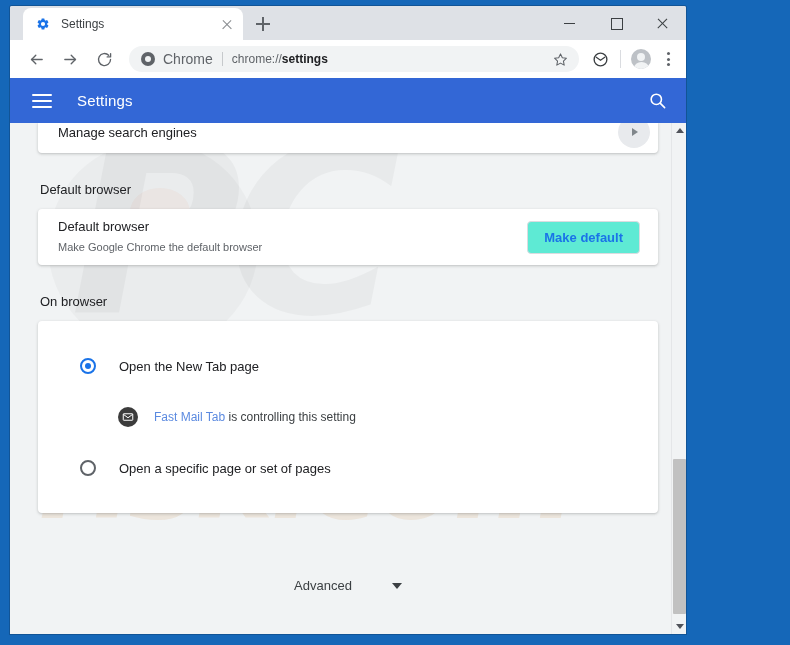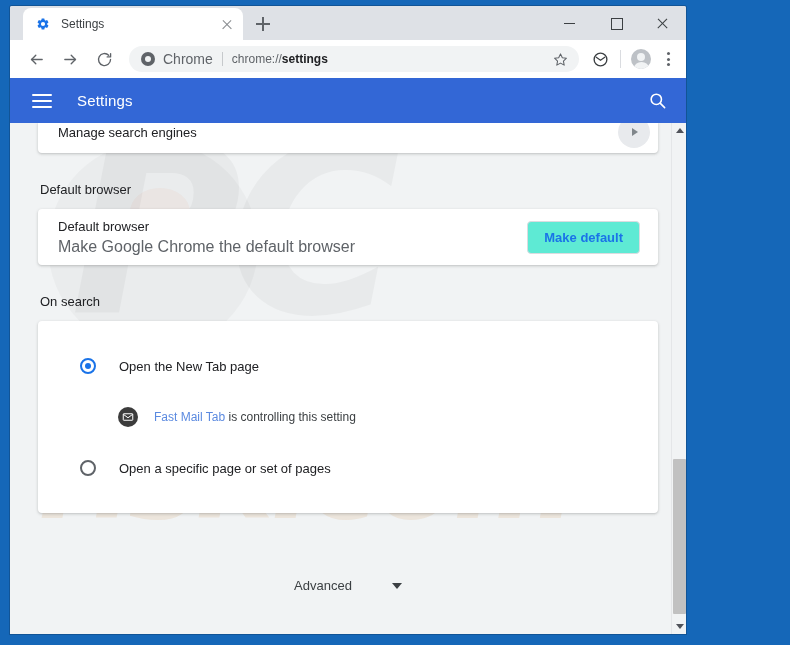--- a/index.html
+++ b/index.html
@@ -345,21 +345,21 @@
   
   #default-browser-card {
     height: 56px;
     display: flex;
     align-items: center;
     padding: 0 18px 0 20px;
     position: relative;
   }
   .stacked { display: flex; flex-direction: column; flex: 1 1 auto; }
   .primary-text { font-size: 13px; color: #202124; line-height: 18px; }
-  .secondary-text { font-size: 16px; color: #5f6368; line-height: 18px; margin-top: 2px; }
+  .secondary-text { font-size: 11px; color: #5f6368; line-height: 18px; margin-top: 2px; }
 
   .text-button {
     font-size: 13px;
     color: #1a73e8;
     background: #5eead4;
     border: 1px solid #dadce0;
     border-radius: 4px;
     padding: 8px 16px;
     font-weight: bold;
     font-family: "Liberation Sans", sans-serif;
@@ -579,21 +579,21 @@
 
         <div class="section-title">Default browser</div>
         <div id="default-browser-card" class="card">
           <div class="stacked">
             <span class="primary-text">Default browser</span>
             <span class="secondary-text">Make Google Chrome the default browser</span>
           </div>
           <button class="text-button">Make default</button>
         </div>
 
-        <div class="section-title">On search</div>
+        <div class="section-title">On browser</div>
         <div id="startup-card" class="card">
 
           <div class="radio-row">
             <span class="radio checked"></span>
             <span class="radio-label">Open the New Tab page</span>
           </div>
 
           <div id="extension-row">
             <span id="extension-icon">
               <svg width="12" height="12" viewBox="0 0 24 24" fill="none" stroke="#ffffff" stroke-width="2">

